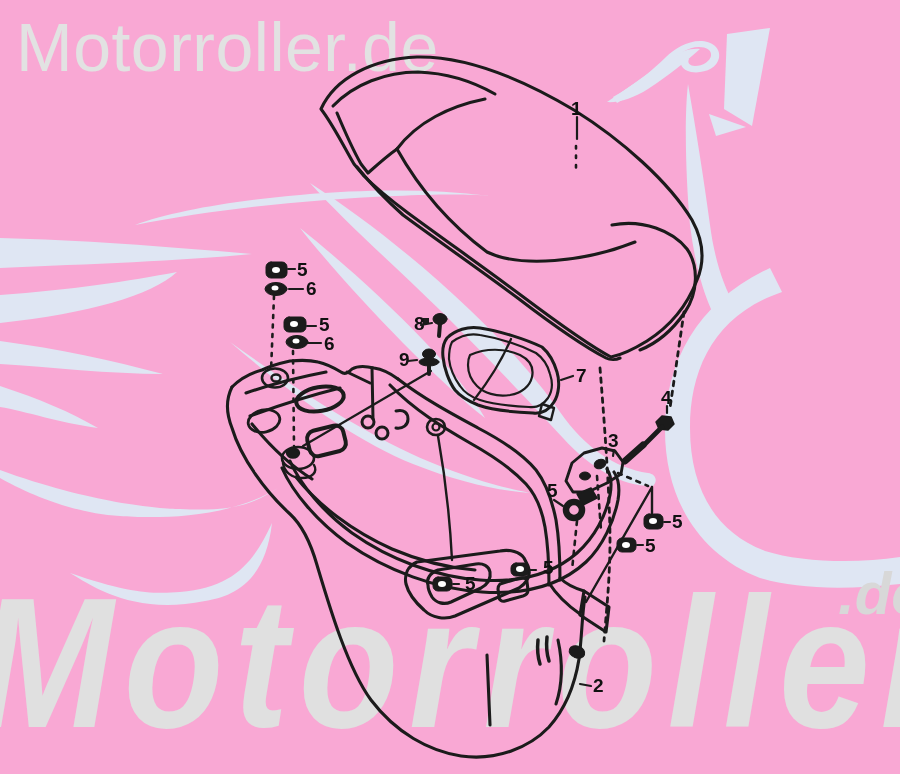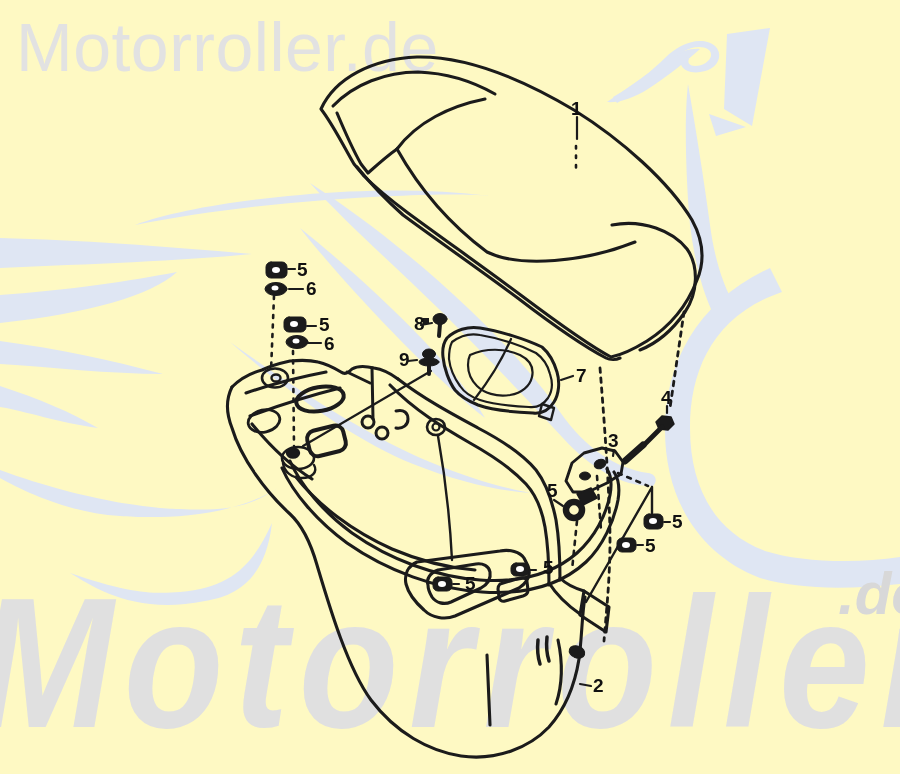--- a/index.html
+++ b/index.html
@@ -1,16 +1,16 @@
 <!DOCTYPE html>
 <html><head>
 <meta charset="utf-8">
 <style>
   html,body{margin:0;padding:0;background:#ffffff;}
-  #stage{position:relative;width:900px;height:774px;overflow:hidden;background:#fef9c3;
+  #stage{position:relative;width:900px;height:774px;overflow:hidden;background:#f9a8d4;
          font-family:"Liberation Sans", sans-serif;text-align:right;}
   svg{position:absolute;left:0;top:0;}
 </style>
 </head>
 <body>
 <div id="stage">
 <svg width="900" height="774" viewBox="0 0 900 774">
 
   <g id="wm" fill="#dfe6f3" stroke="none">
 

